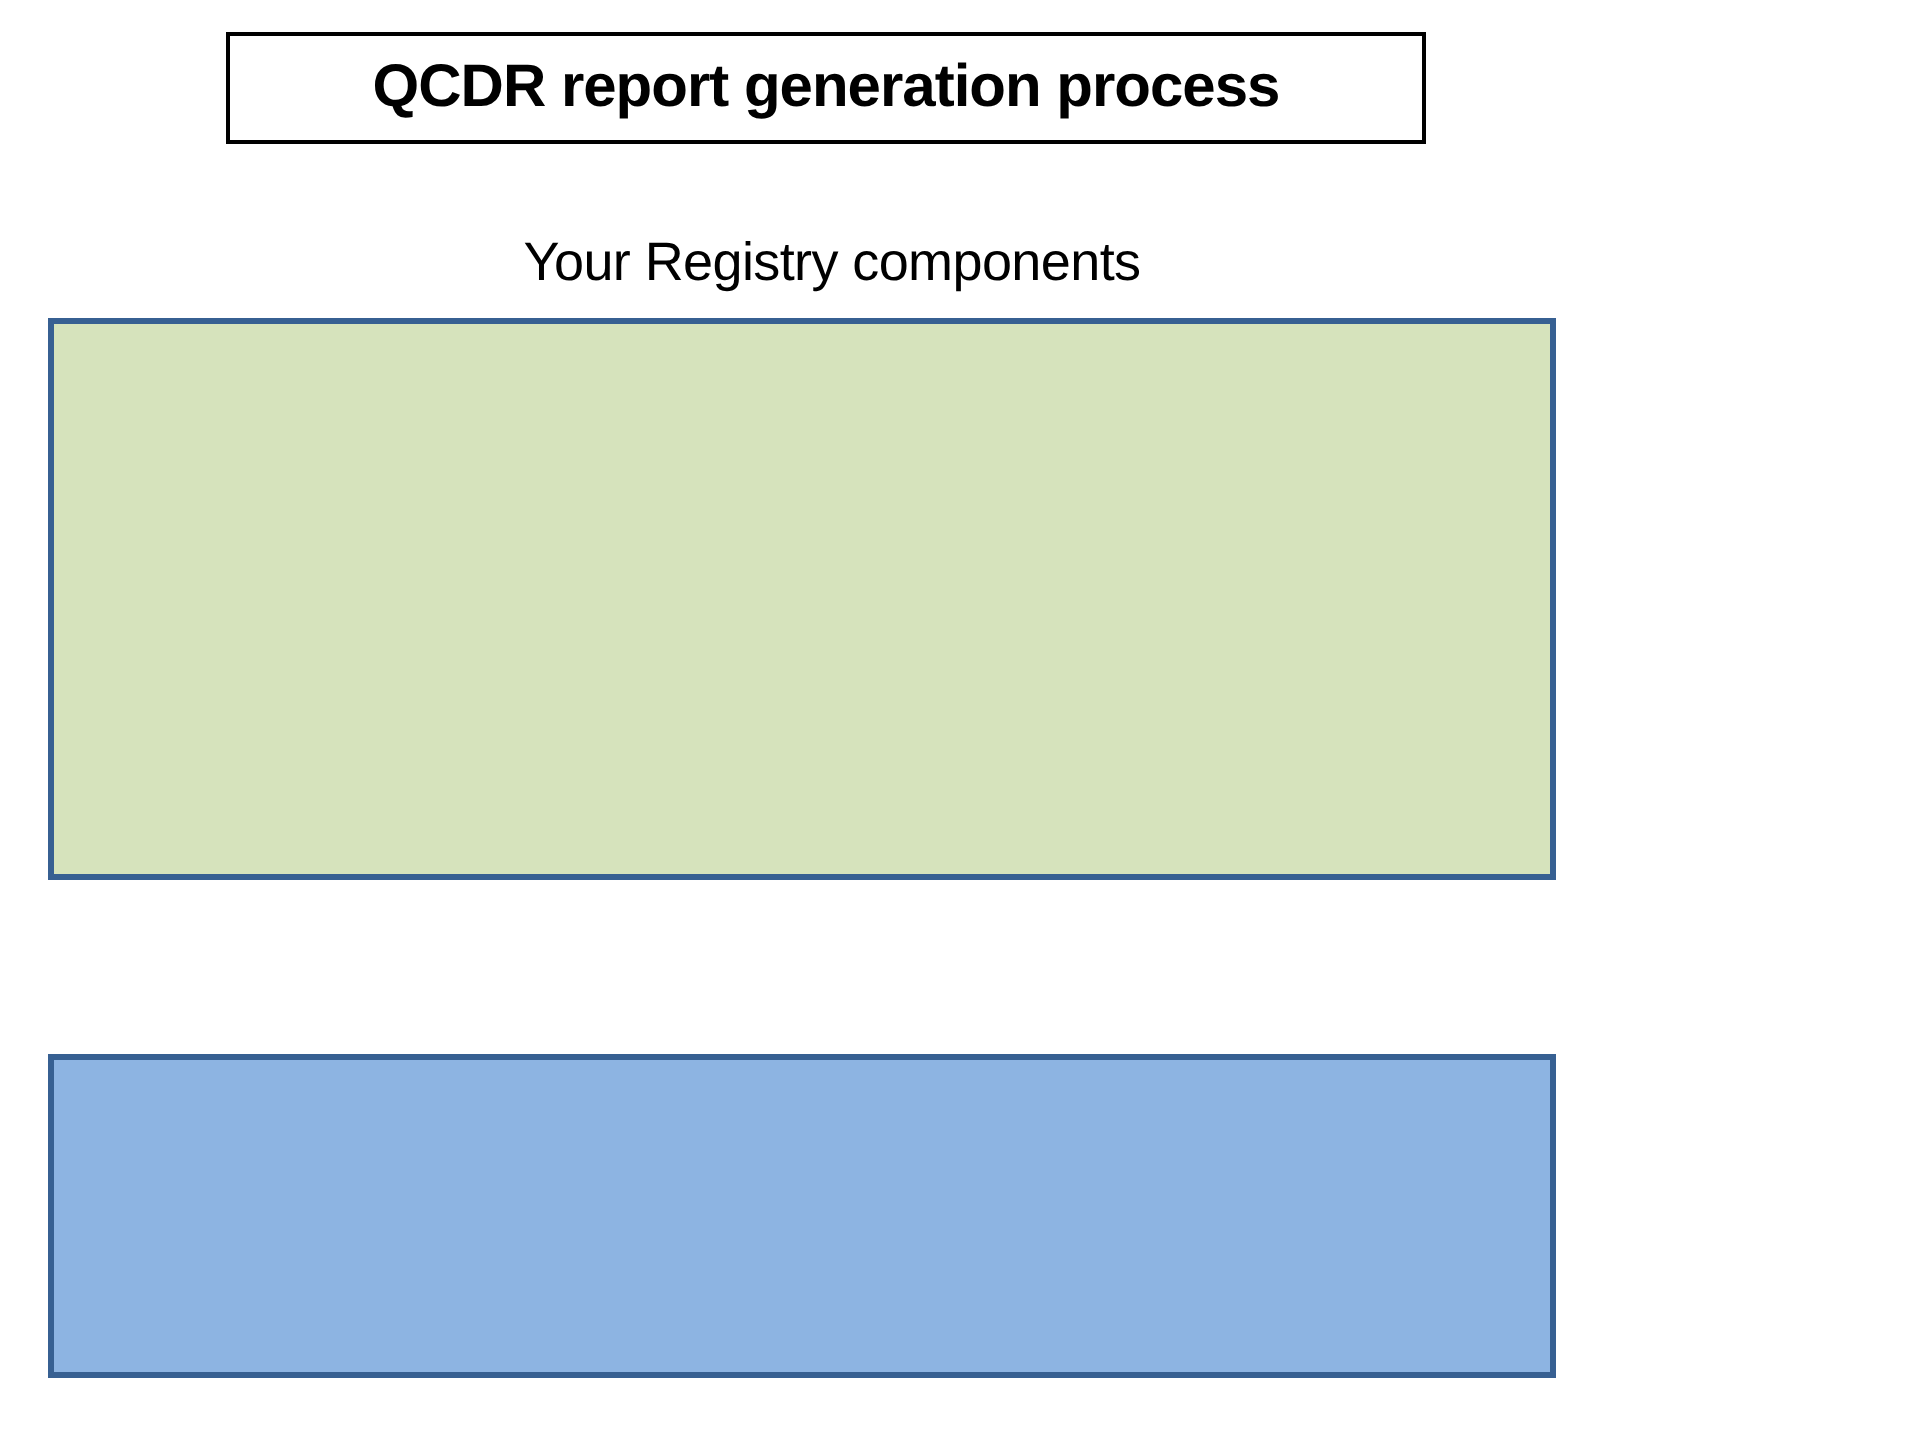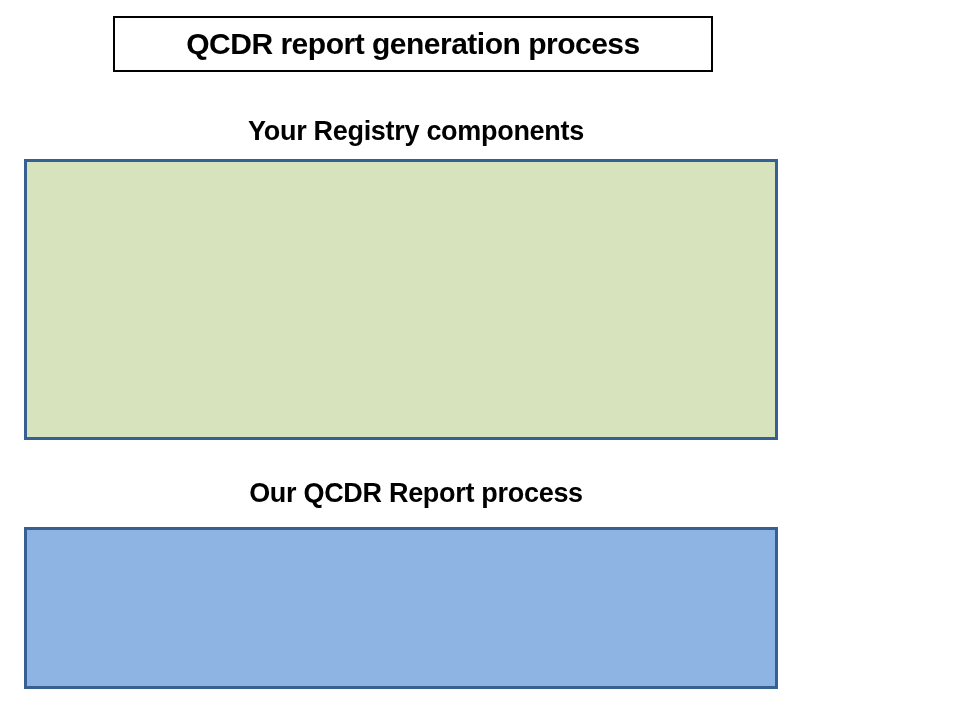--- a/index.html
+++ b/index.html
@@ -32,21 +32,21 @@
     font-size: 30px;
     letter-spacing: -0.5px;
     white-space: nowrap;
     text-align: center;
   }
 
   .section-heading {
     left: 24px;
     width: 784px;
     text-align: center;
-    font-weight: bold;
+    font-weight: normal;
     font-size: 27px;
     letter-spacing: -0.3px;
     white-space: nowrap;
   }
   .heading-registry { top: 116px; }
   .heading-report   { top: 478px; }
 
   .big-box {
     left: 24px;
     width: 754px;
@@ -84,17 +84,16 @@
 
   <div class="abs title-box">
     <span>QCDR report generation process</span>
   </div>
 
   <div class="abs section-heading heading-registry">Your Registry components</div>
 
   <div class="abs big-box registry-box"></div>
 
 
-  <div class="abs section-heading heading-report">Our QCDR Report process</div>
 
   <div class="abs big-box report-box"></div>
 
 </div>
 
 </body></html>

